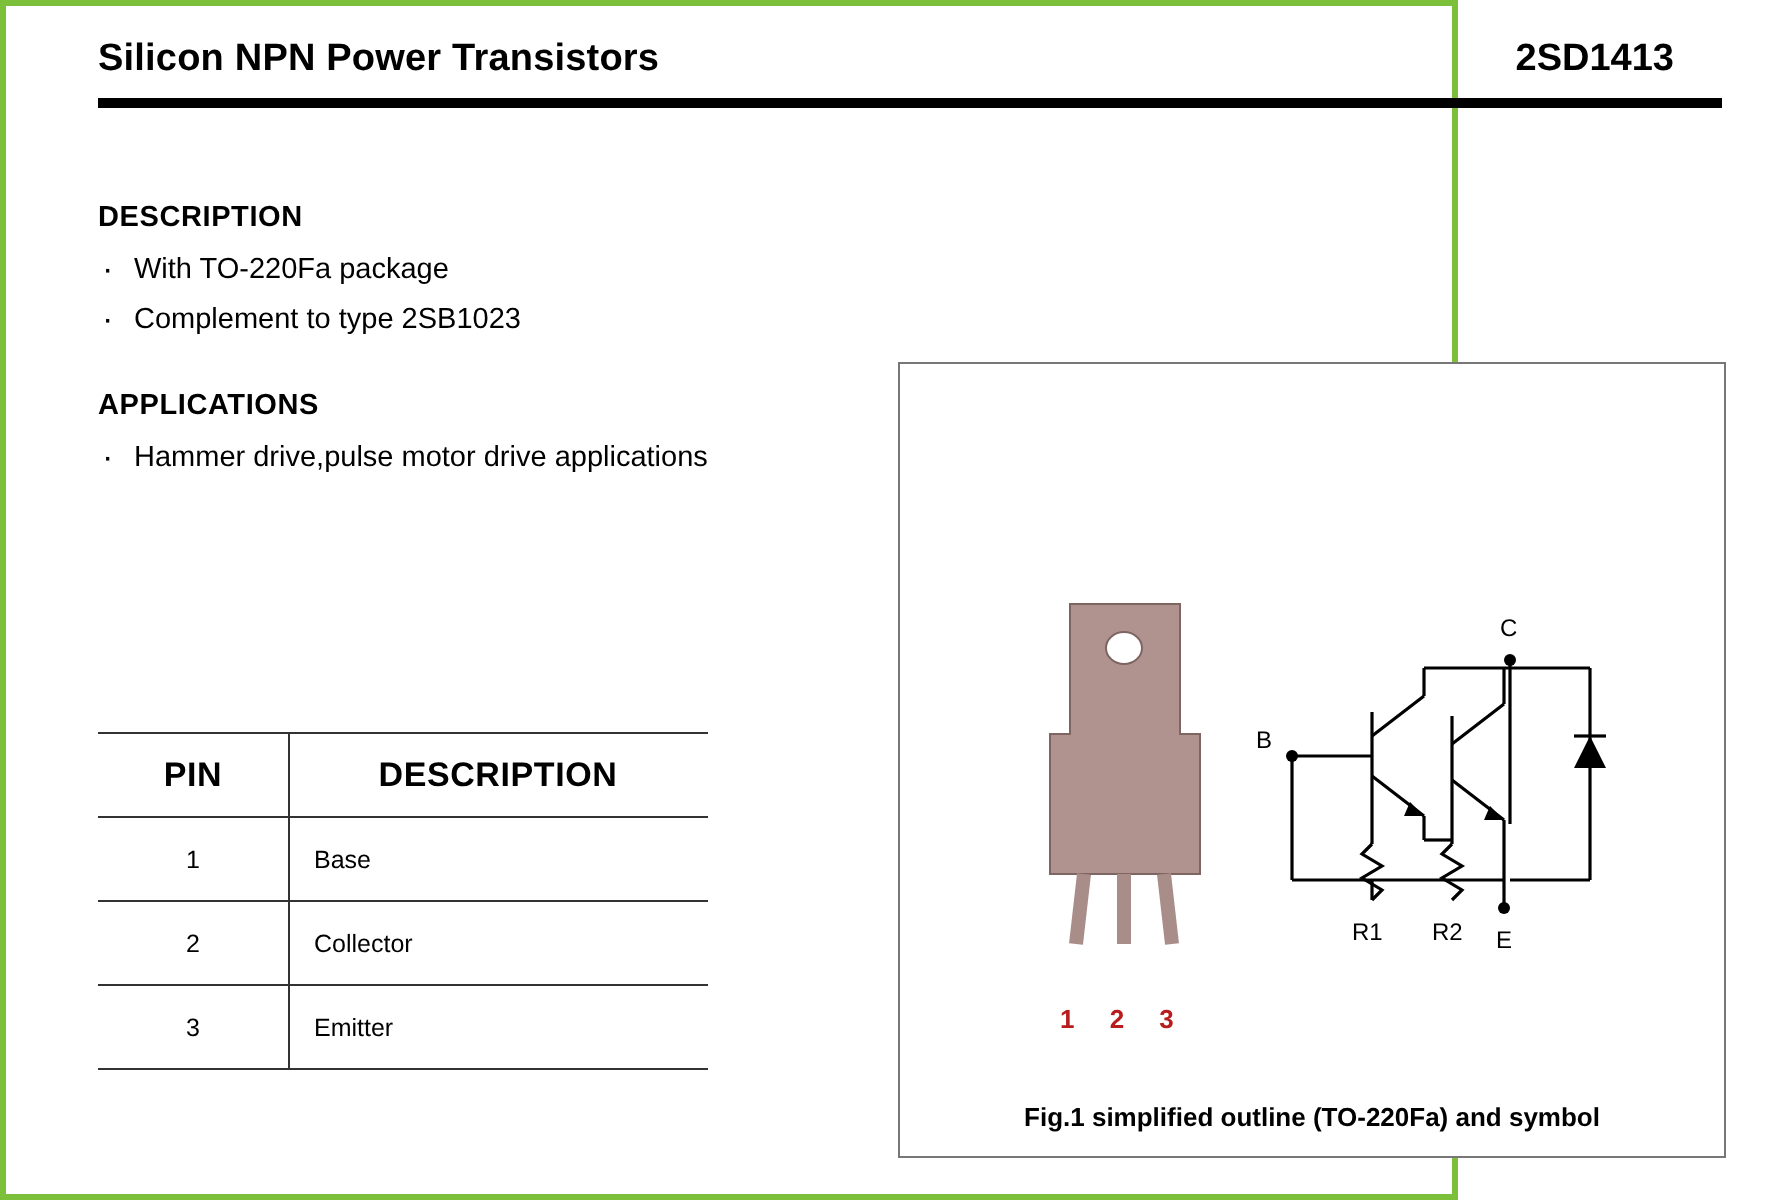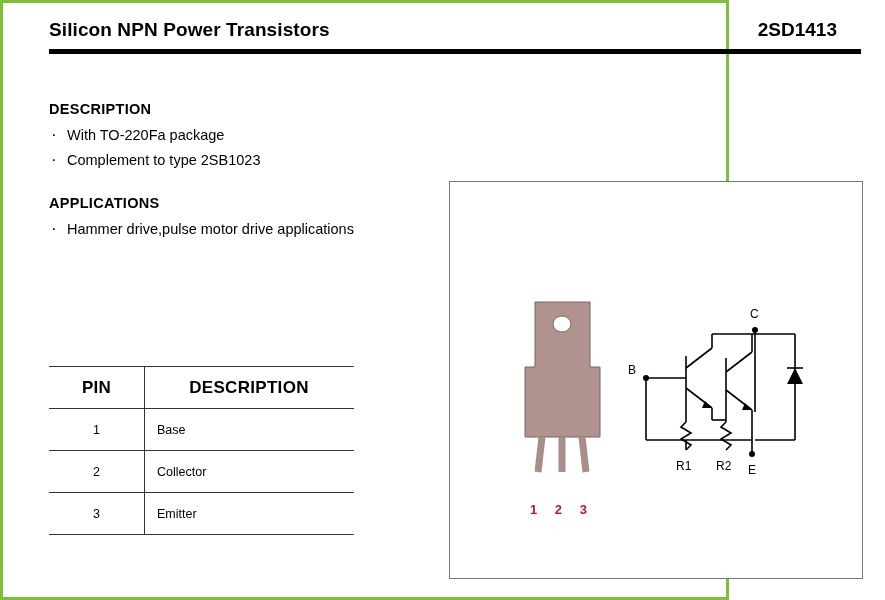--- a/index.html
+++ b/index.html
@@ -285,16 +285,17 @@
         </g>
         <g font-family="Liberation Sans, sans-serif" font-size="12" fill="#000" stroke="none">
           <text x="300" y="136">C</text>
           <text x="186" y="192" text-anchor="end">B</text>
           <text x="298" y="292">E</text>
           <text x="226" y="288">R1</text>
           <text x="266" y="288">R2</text>
         </g>
       </svg>
       <div class="pinnums">1 2 3</div>
+      <div class="figure-caption">Fig.1 simplified outline (TO-220Fa) and symbol</div>
     </div>
 
   </div>
 </div>
 
 </body></html>

